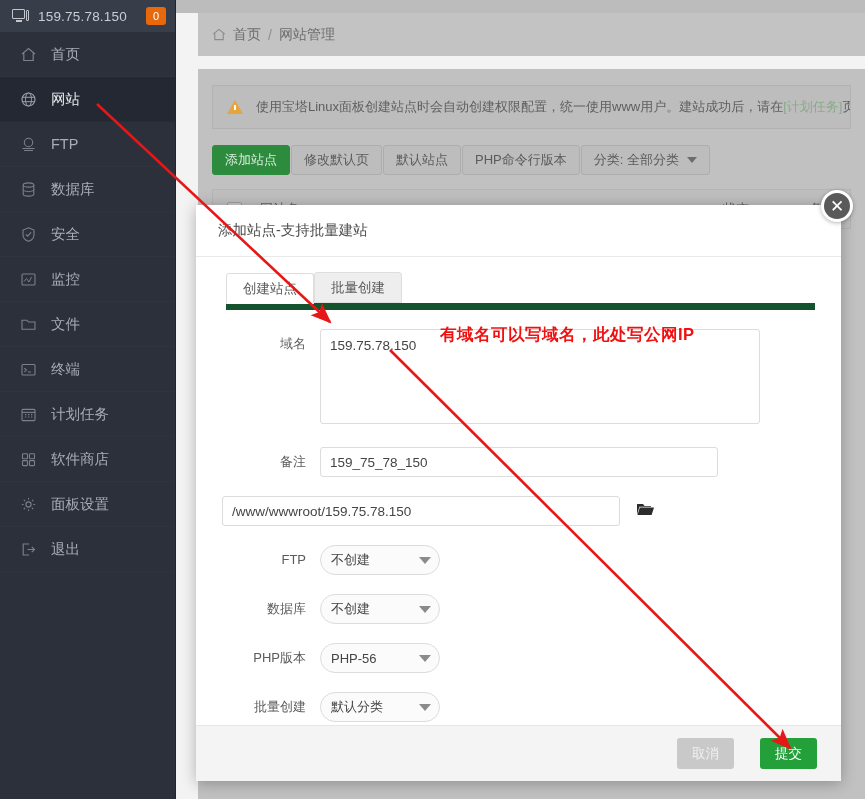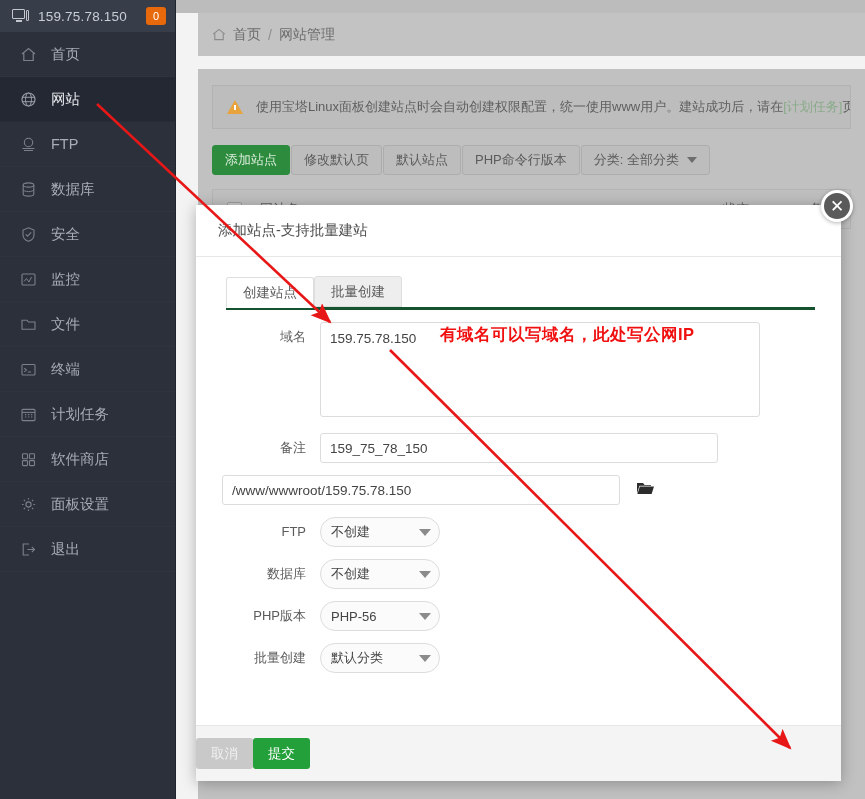--- a/index.html
+++ b/index.html
@@ -181,21 +181,21 @@
     color: #fff;
     display: flex; align-items: center; justify-content: center;
     font-size: 17px; line-height: 1;
     cursor: pointer;
     z-index: 45;
     box-shadow: 0 1px 4px rgba(0,0,0,.3);
   }
   #modal-body { padding: 22px 26px 0 26px; position: relative; height: 468px; }
   #tabs {
     display: flex; align-items: flex-end;
-    border-bottom: 3px solid #14532d;
+    border-bottom: 7px solid #14532d;
     height: 31px;
     margin-left: 4px;
   }
   .tab {
     font-size: 13.5px;
     padding: 0 16px;
     height: 31px;
     line-height: 30px;
     cursor: pointer;
     color: #5d5d5d;
@@ -209,21 +209,21 @@
     border-radius: 3px 3px 0 0;
   }
   .tab.inactive {
     background: #eeeeee;
     border: 1px solid #dedede;
     border-bottom-color: #dedede;
     color: #5d5d5d;
     border-radius: 3px 3px 0 0;
   }
 
-  .frow { display: flex; align-items: flex-start; margin-top: 12px; }
+  .frow { display: flex; align-items: flex-start; margin-top: 19px; }
   .flabel {
     width: 98px; flex: 0 0 98px;
     text-align: right; padding-right: 14px;
     font-size: 13px; color: #5b5b5b;
     line-height: 30px;
   }
   .fctl { flex: 1 1 auto; position: relative; }
   textarea.ta-domain {
     width: 440px; height: 95px;
     border: 1px solid #dcdcdc; border-radius: 3px;
@@ -257,22 +257,22 @@
   }
   .folder-ico {
     position: absolute; left: 414px; top: 5px;
     width: 19px; height: 16px; cursor: pointer;
   }
   #modal-foot {
     position: absolute; left: 0; bottom: 0; right: 0;
     height: 56px;
     background: #f4f4f4;
     border-top: 1px solid #e6e6e6;
-    display: flex; align-items: center; 
-    gap: 0;
+    display: flex; align-items: center; justify-content: flex-end;
+    gap: 26px;
     padding-right: 24px;
   }
   .mbtn {
     height: 31px; min-width: 56px;
     padding: 0 14px;
     font-size: 13.5px;
     border-radius: 3px;
     display: inline-flex; align-items: center; justify-content: center;
     cursor: pointer;
     border: 1px solid transparent;

